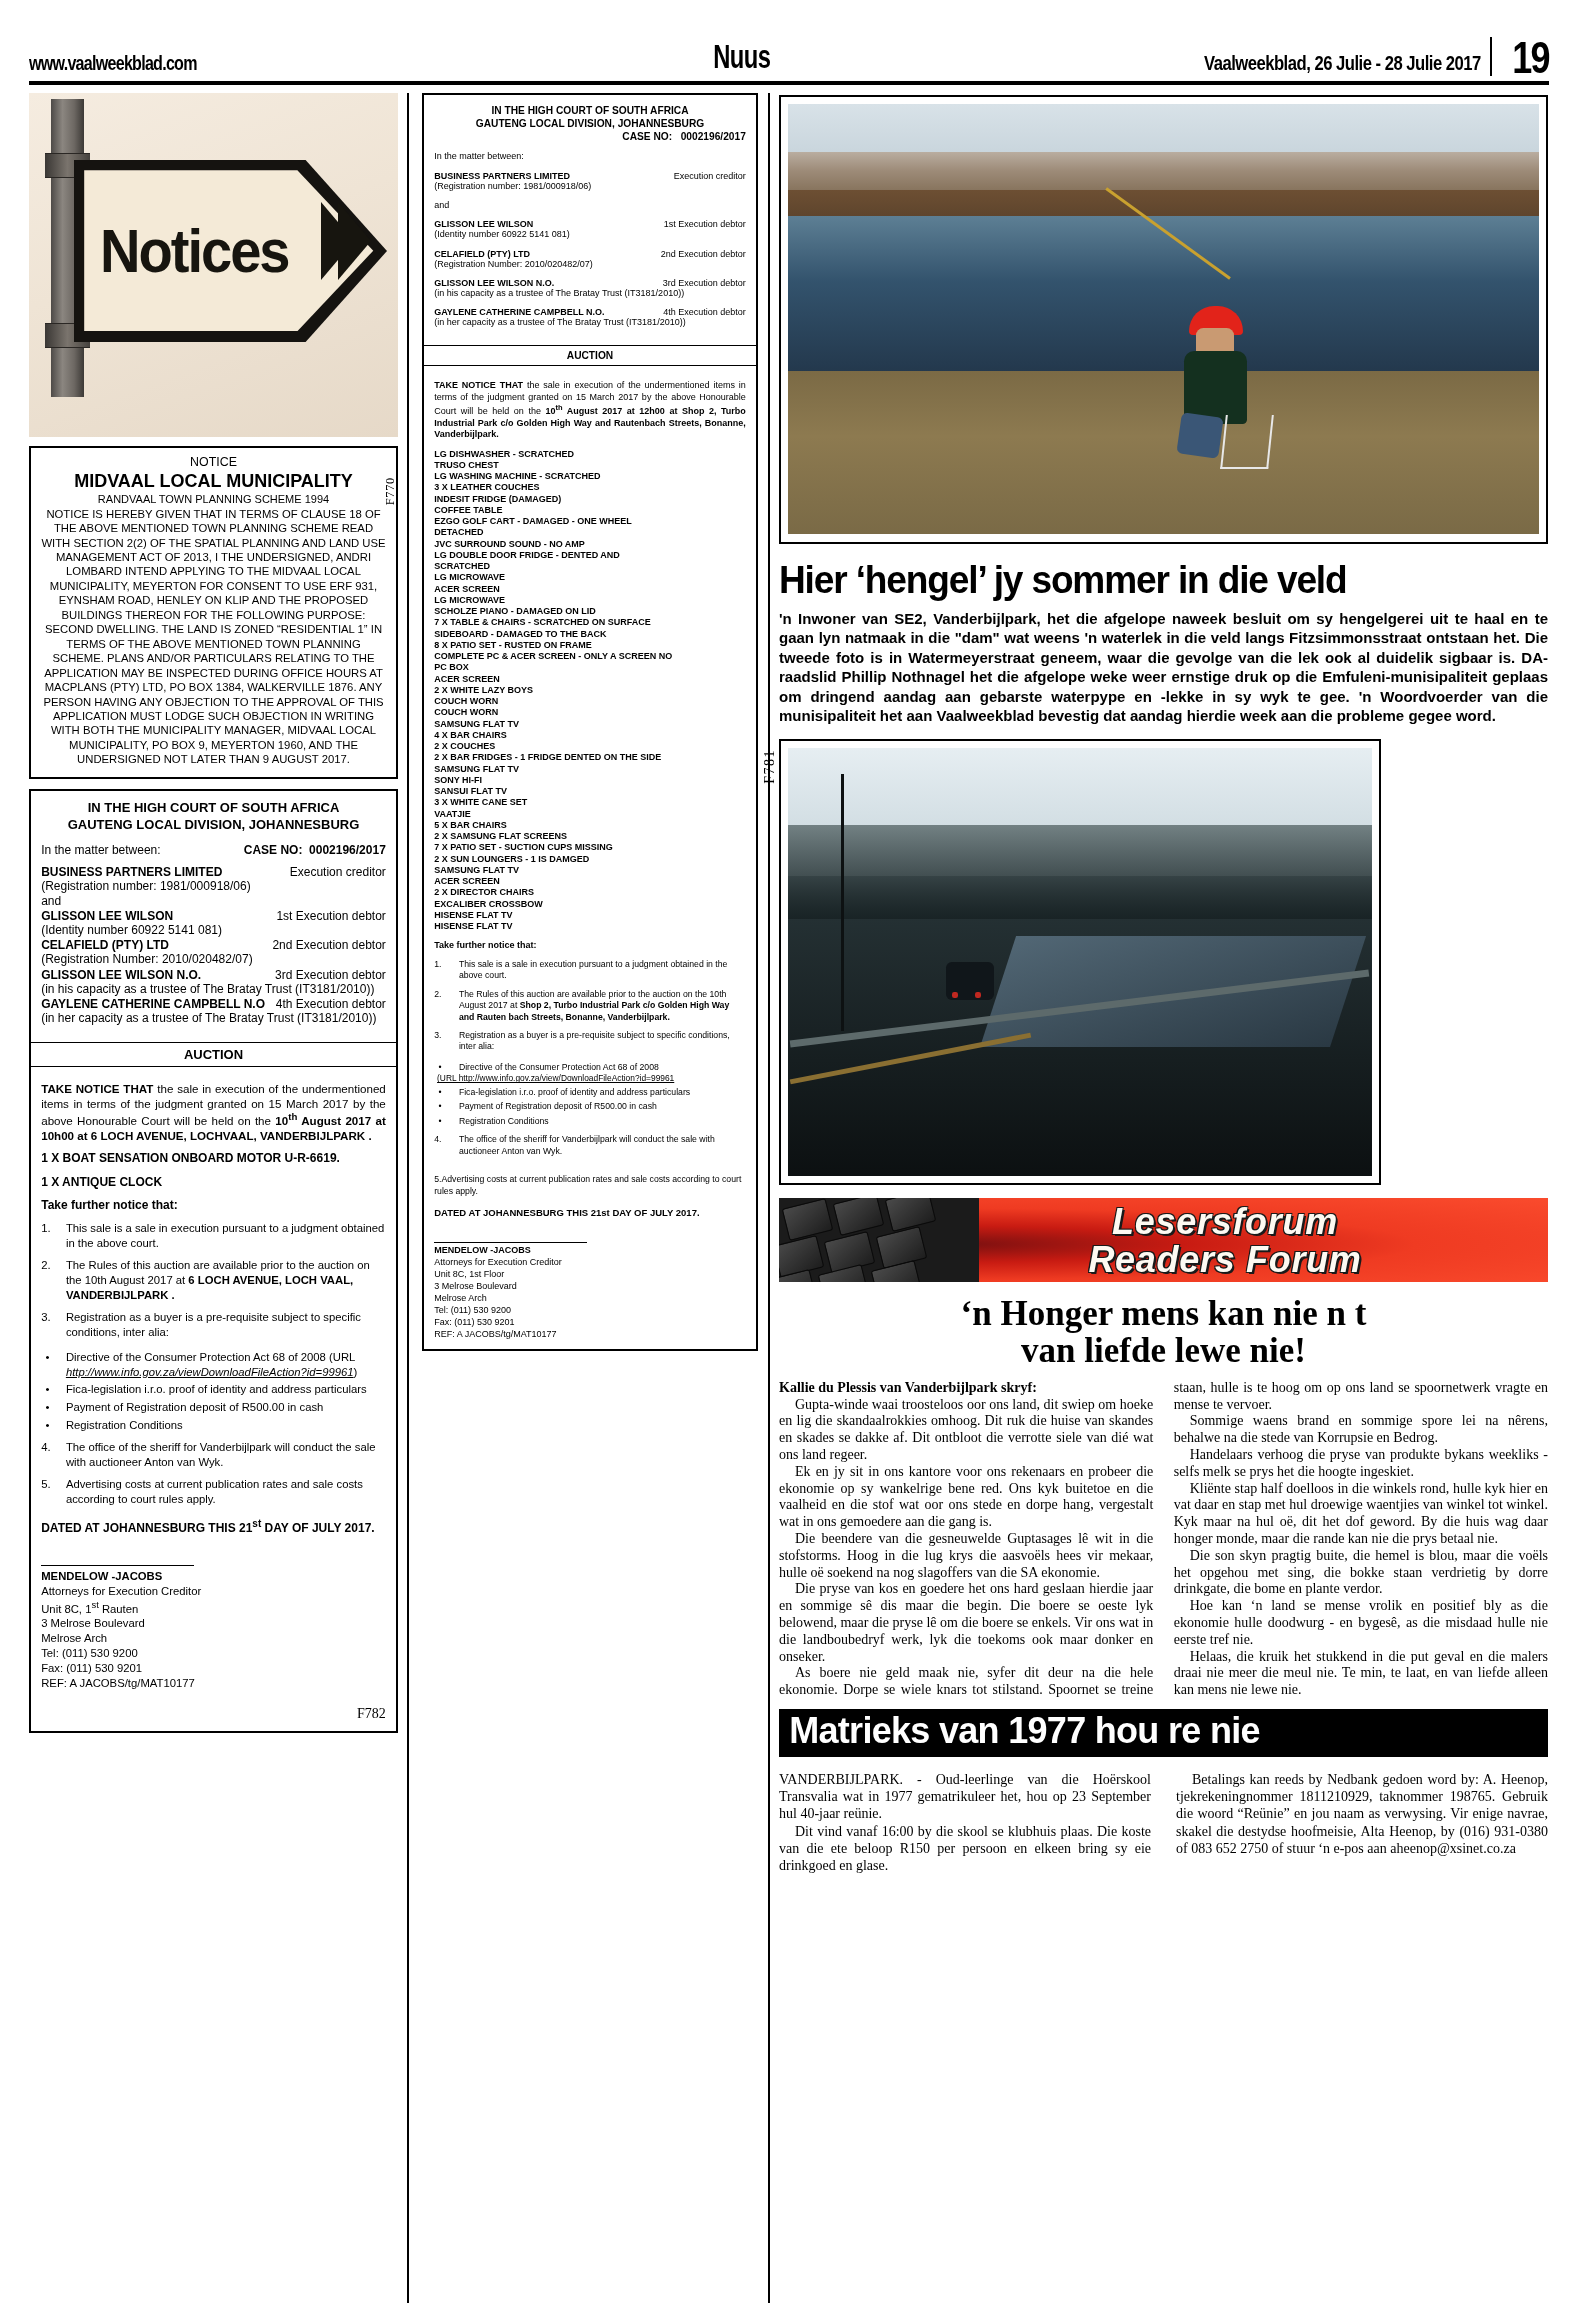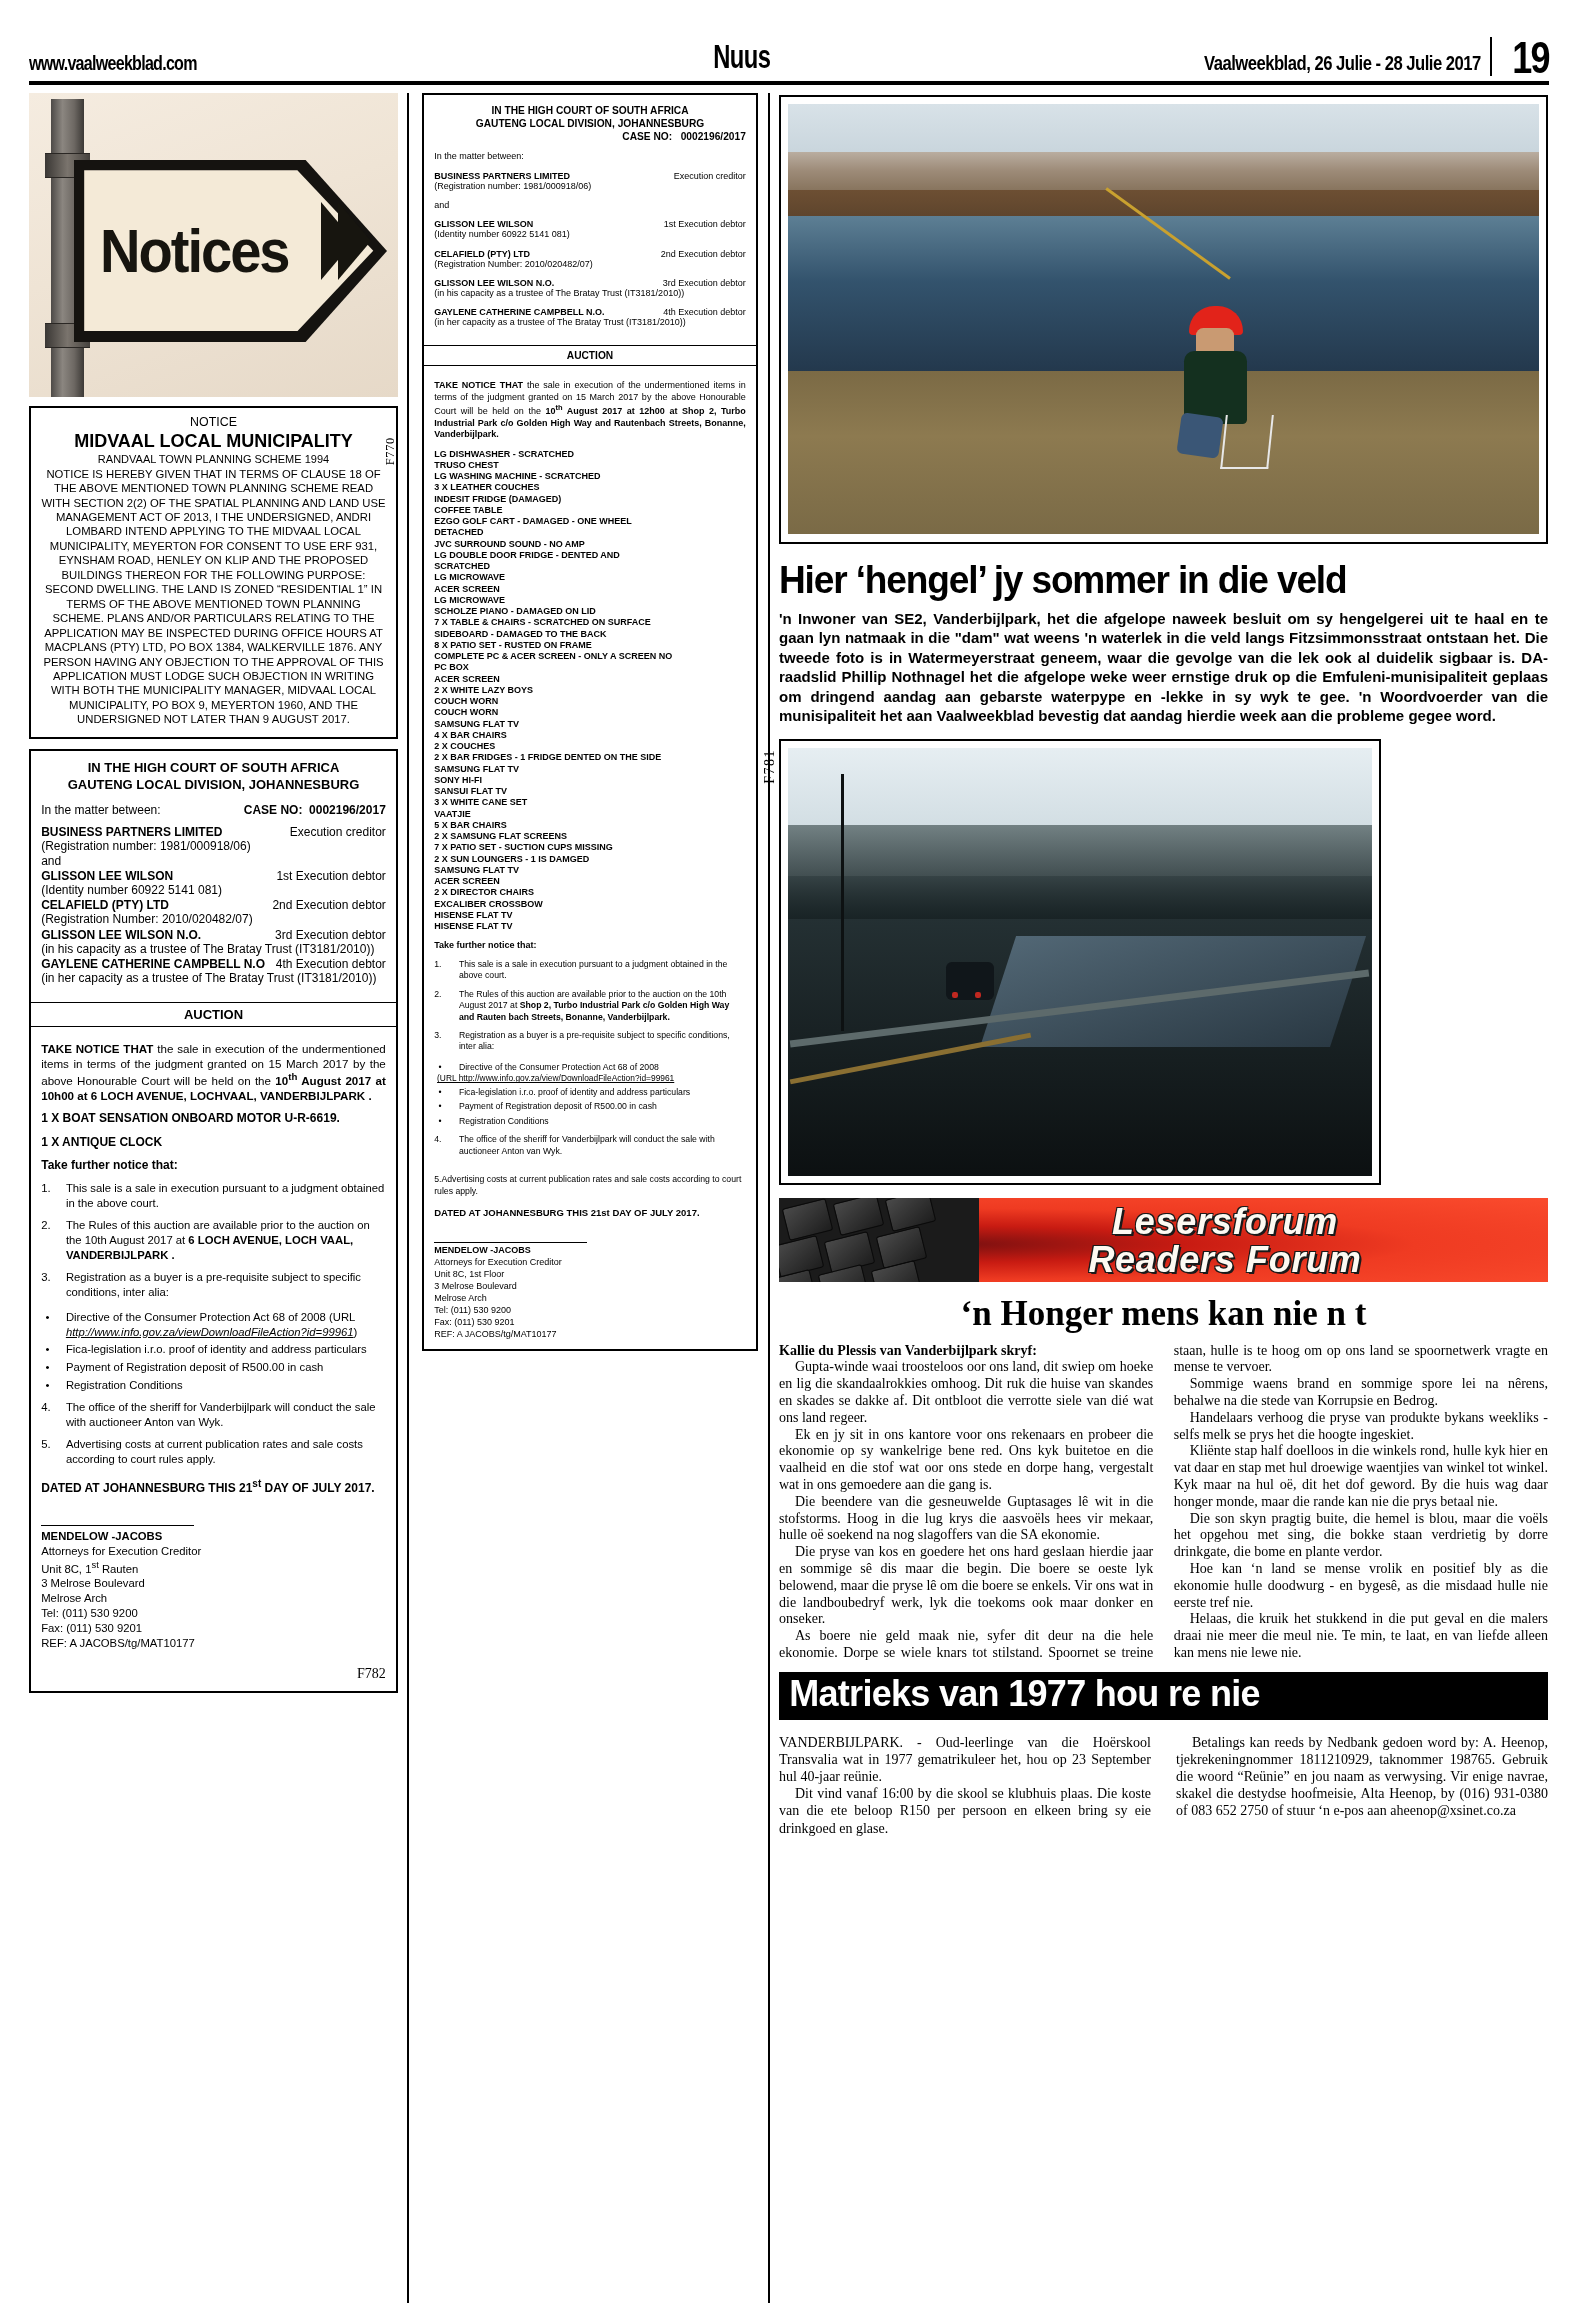--- a/index.html
+++ b/index.html
@@ -51,21 +51,21 @@
 
   .vrule { position:absolute; width:1.5px; background:#000; }
   .vr1 { left:407px; top:93px; height:2210px; }
   .vr2 { left:768px; top:93px; height:2210px; }
 
   
   .box { border:2.2px solid #000; background:#fff; }
 
   
   .notice-photo {
-    width:369px; height:304px; position:relative; overflow:hidden;
+    width:369px; height:344px; position:relative; overflow:hidden;
     background: linear-gradient(160deg,#f5ece0 0%, #efe4d5 45%, #e6d9c8 100%);
   }
   .np-pole {
     position:absolute; left:22px; top:5.8px; width:33px; height:298px;
     background: linear-gradient(90deg,#4d4a47 0%, #8b8680 35%, #6d6863 70%, #3c3936 100%);
   }
   .np-clamp {
     position:absolute; left:16px; width:45px; height:25px;
     background: linear-gradient(90deg,#3a3734,#7a746d,#45413d);
     border-top:1.5px solid #2a2724; border-bottom:1.5px solid #2a2724;
@@ -618,20 +618,21 @@
       <div class="lf-key" style="left:95px;top:67px; width:45px; height:33px; transform:rotate(-14deg);"></div>
     </div>
     <div class="lf-text">
       <div class="lf-l1">Lesersforum</div>
       <div class="lf-l2">Readers Forum</div>
     </div>
   </div>
 
   <div class="forum-head">
     <div>‘n Honger mens kan nie n  t</div>
+    <div>van liefde lewe nie!</div>
   </div>
 
   <div class="two-col">
     <p class="byline">Kallie du Plessis van Vanderbijlpark skryf:</p>
     <p>Gupta-winde waai troosteloos oor ons land, dit swiep om hoeke en lig die skandaalrokkies omhoog. Dit ruk die huise van skandes en skades se dakke af. Dit ontbloot die verrotte siele van dié wat ons land regeer.</p>
     <p>Ek en jy sit in ons kantore voor ons rekenaars en probeer die ekonomie op sy wankelrige bene red. Ons kyk buitetoe en die vaalheid en die stof wat oor ons stede en dorpe hang, vergestalt wat in ons gemoedere aan die gang is.</p>
     <p>Die beendere van die gesneuwelde Guptasages lê wit in die stofstorms. Hoog in die lug krys die aasvoëls hees vir mekaar, hulle oë soekend na nog slagoffers van die SA ekonomie.</p>
     <p>Die pryse van kos en goedere het ons hard geslaan hierdie jaar en sommige sê dis maar die begin. Die boere se oeste lyk belowend, maar die pryse lê om die boere se enkels. Vir ons wat in die landboubedryf werk, lyk die toekoms ook maar donker en onseker.</p>
     <p>As boere nie geld maak nie, syfer dit deur na die hele ekonomie. Dorpe se wiele knars tot stilstand. Spoornet se treine staan, hulle is te hoog om op ons land se spoornetwerk vragte en mense te vervoer.</p>
     <p>Sommige waens brand en sommige spore lei na nêrens, behalwe na die stede van Korrupsie en Bedrog.</p>

